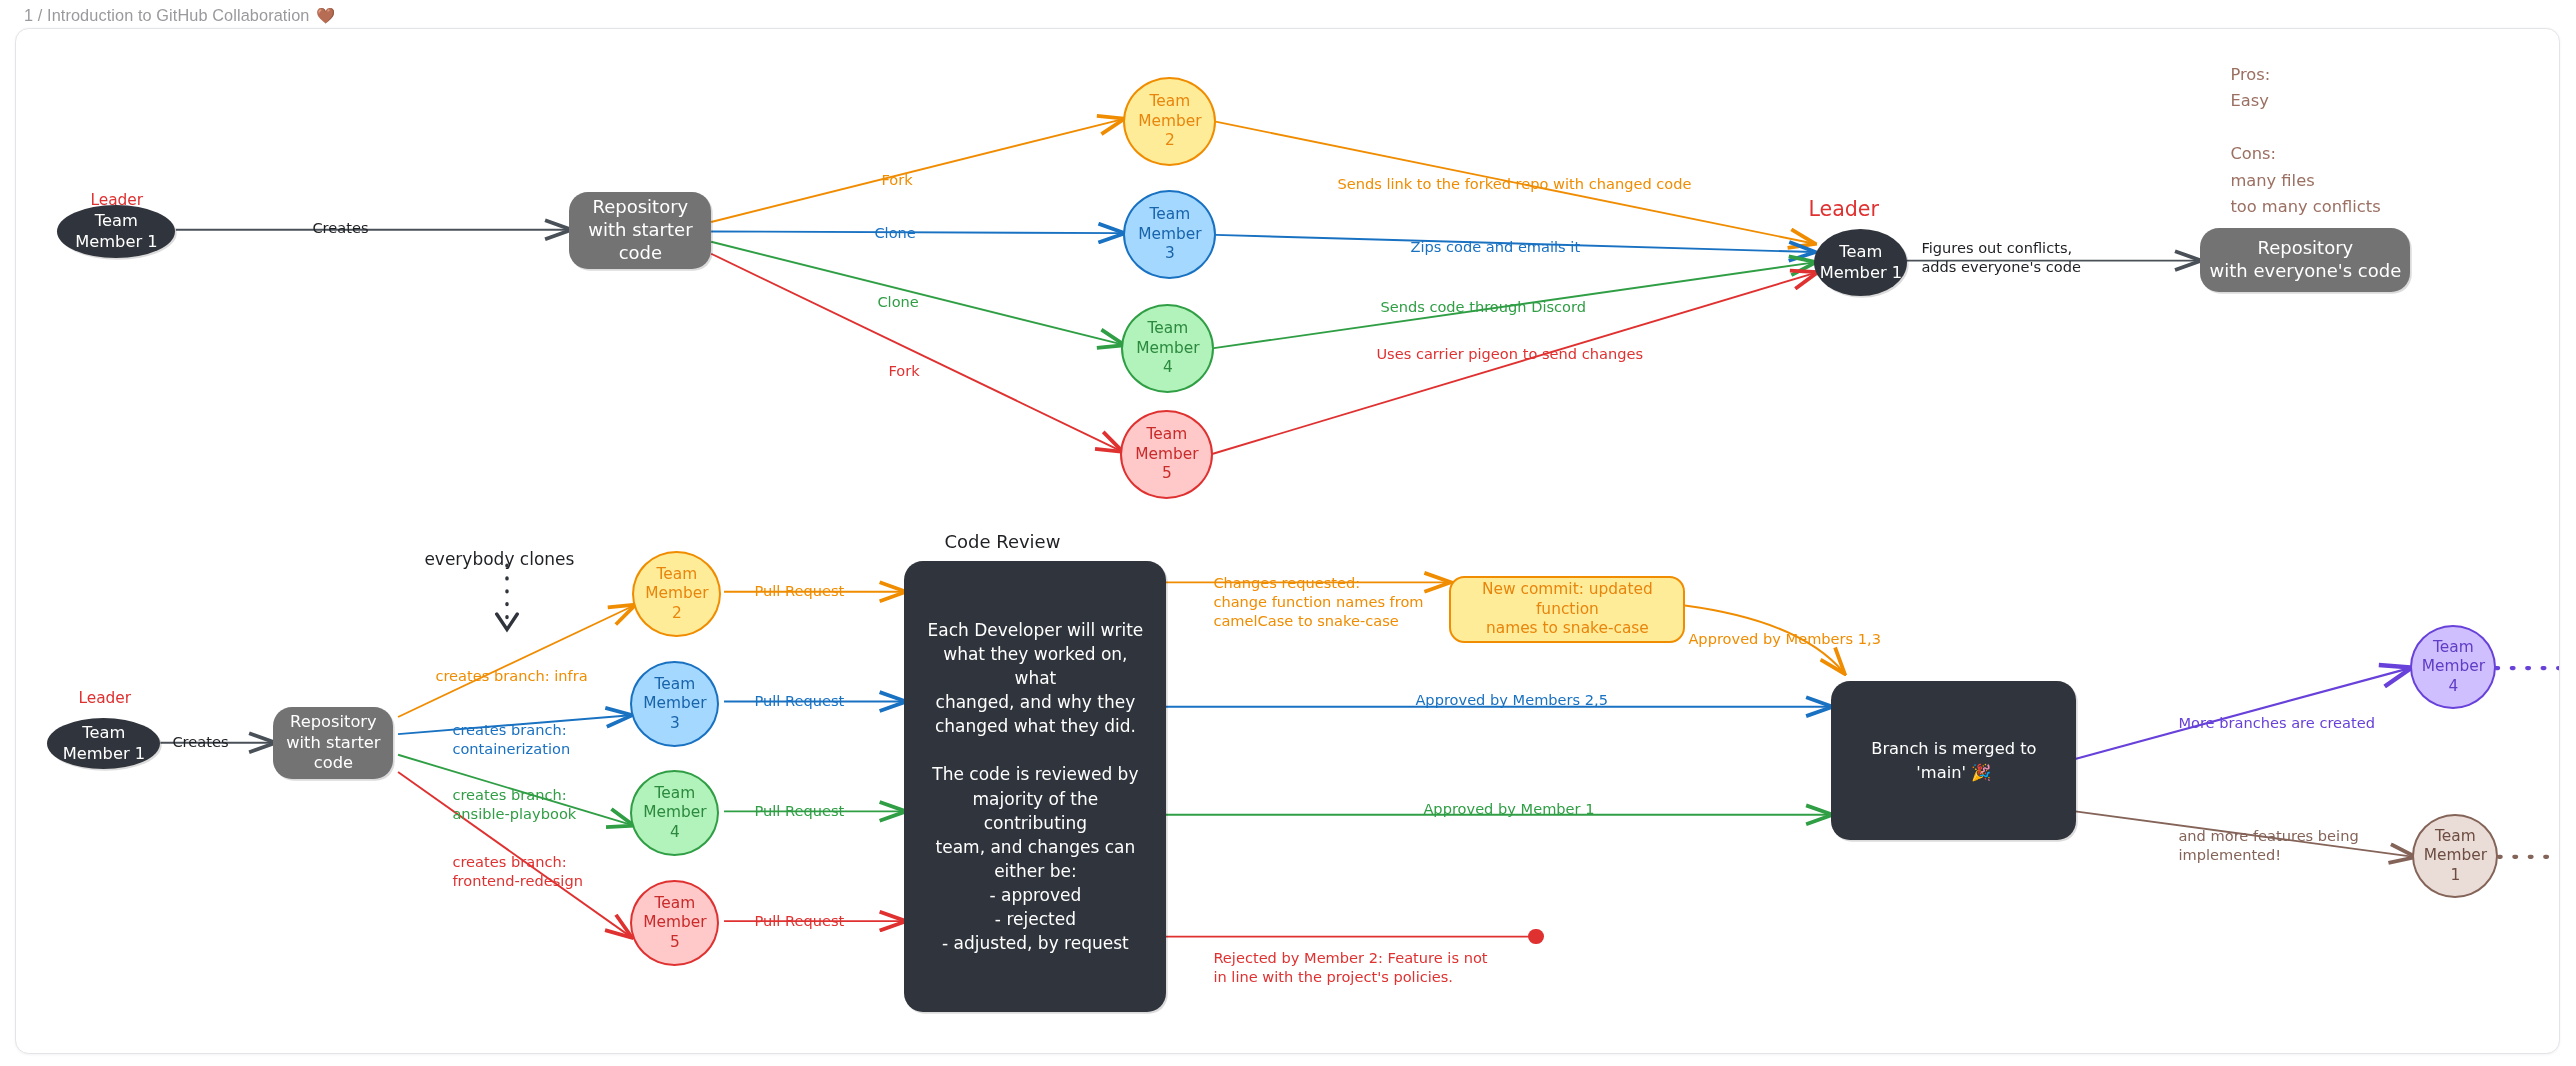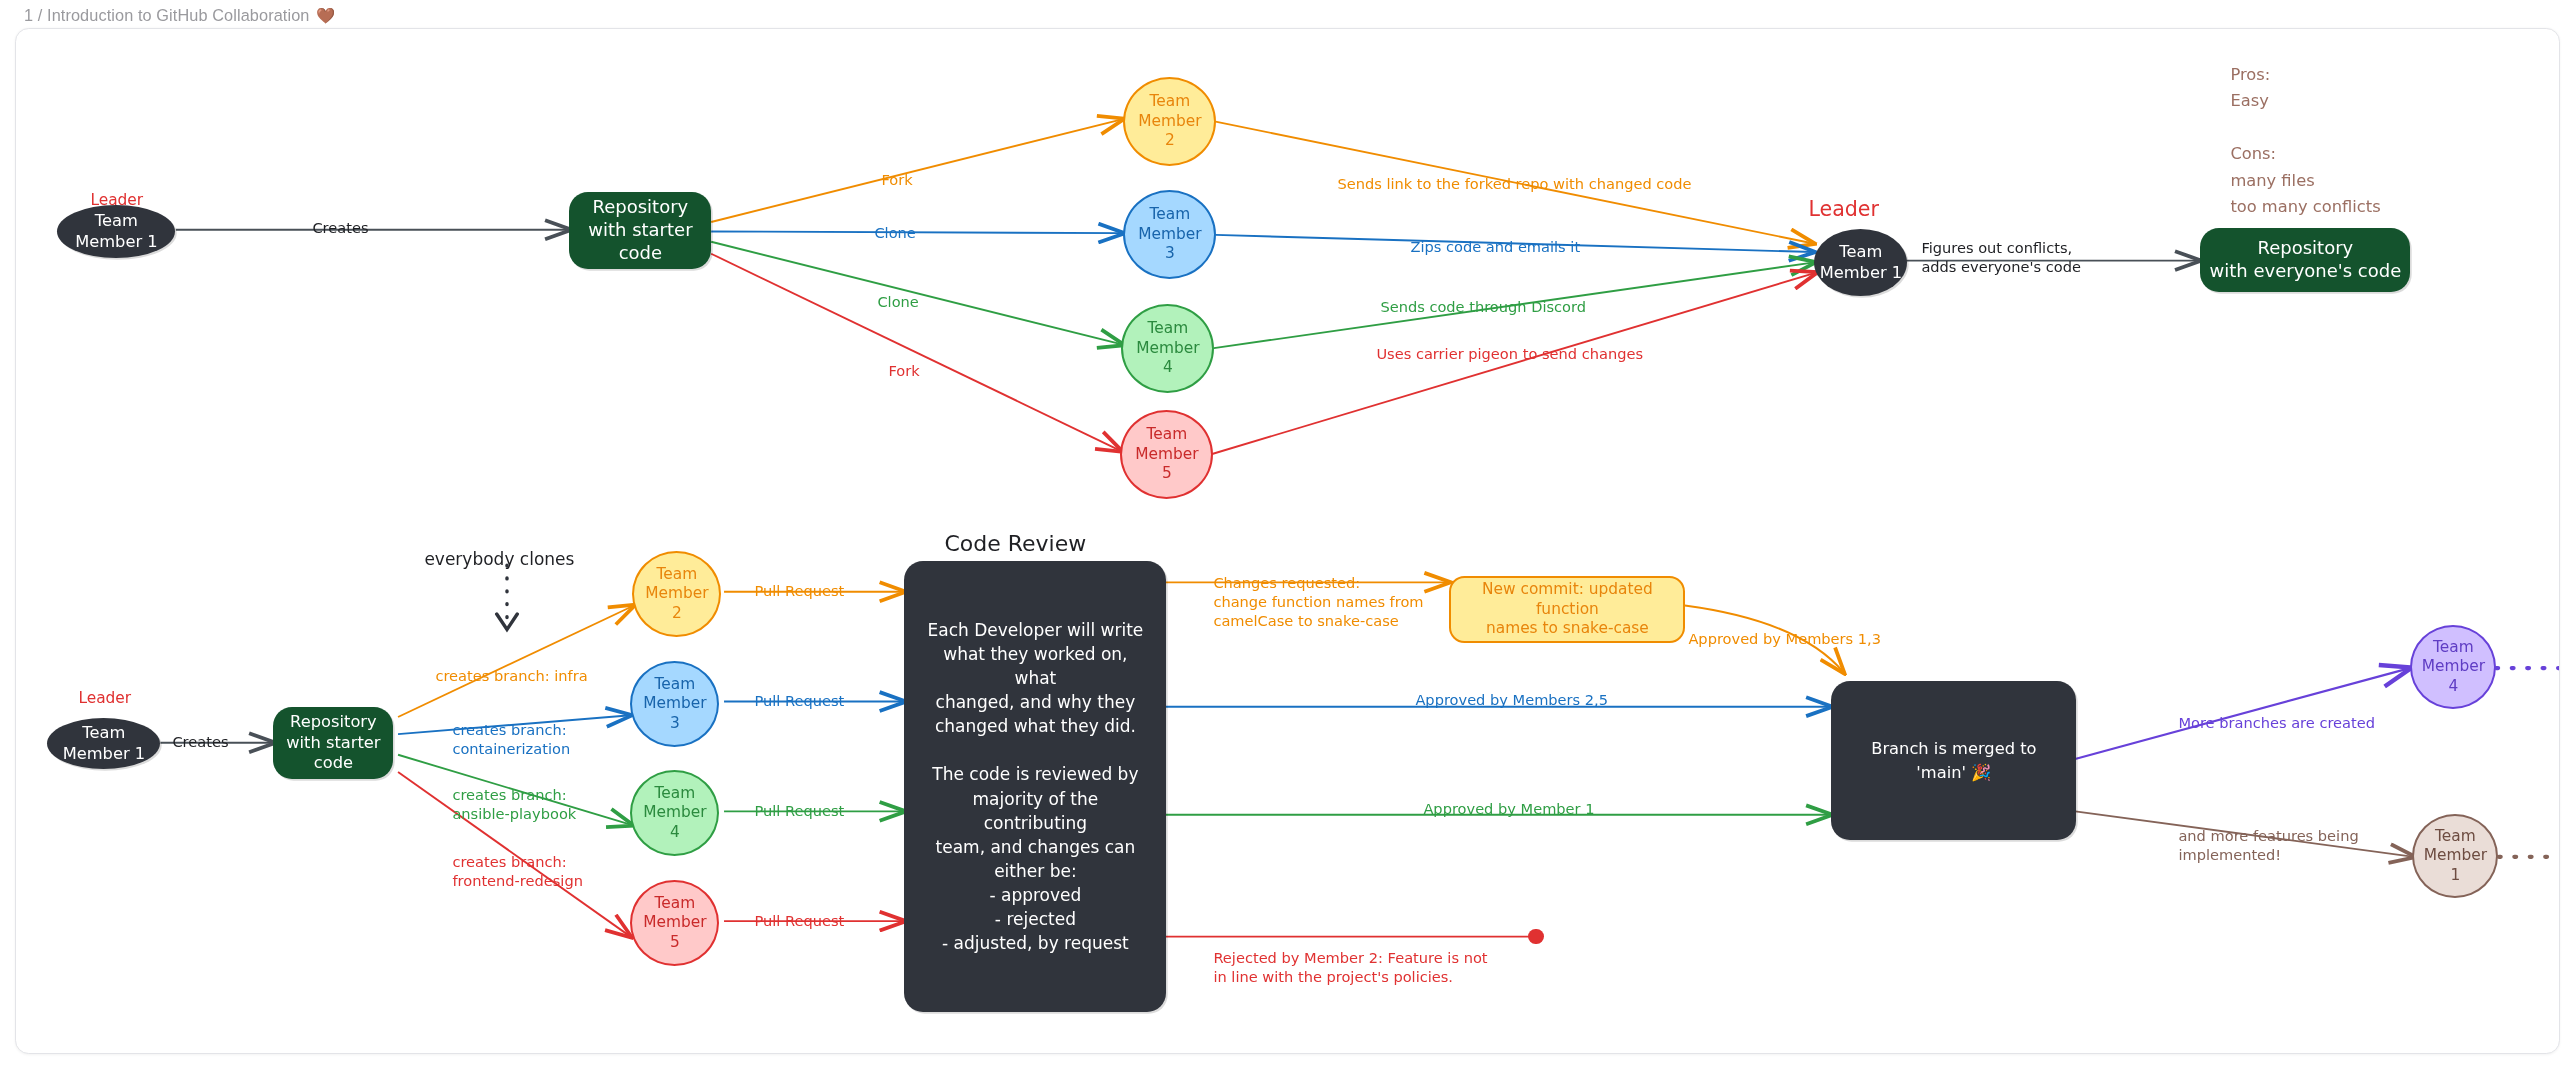--- a/index.html
+++ b/index.html
@@ -51,21 +51,21 @@
     position: absolute;
     display: flex;
     align-items: center;
     justify-content: center;
     text-align: center;
     line-height: 1.26;
     white-space: pre-line;
     font-family: "DejaVu Sans", sans-serif;
   }
   .node.dark {
-    background: #14532d;
+    background: #737373;
     color: #ffffff;
     border-radius: 19px;
     box-shadow: 1.7px 1.7px 0 rgba(0,0,0,0.14);
     font-size: 18px;
   }
   .node.circle-dark {
     background: #30343c;
     color: #ffffff;
     border-radius: 50%;
     box-shadow: 1.7px 1.7px 0 rgba(0,0,0,0.14);
@@ -88,21 +88,21 @@
     font-family: "DejaVu Sans", sans-serif;
     font-size: 14.6px;
     line-height: 1.3;
     white-space: pre-line;
     text-align: left;
   }
   .lbl.left { text-align: left; }
   .bigtitle {
     position: absolute;
     font-family: "DejaVu Sans", sans-serif;
-    font-size: 22px;
+    font-size: 18px;
     color: #1f2024;
     white-space: nowrap;
   }
   .codebox {
     position: absolute;
     background: #30343c;
     color: #ffffff;
     border-radius: 19px;
     box-shadow: 1.7px 1.7px 0 rgba(0,0,0,0.14);
     display: flex;

